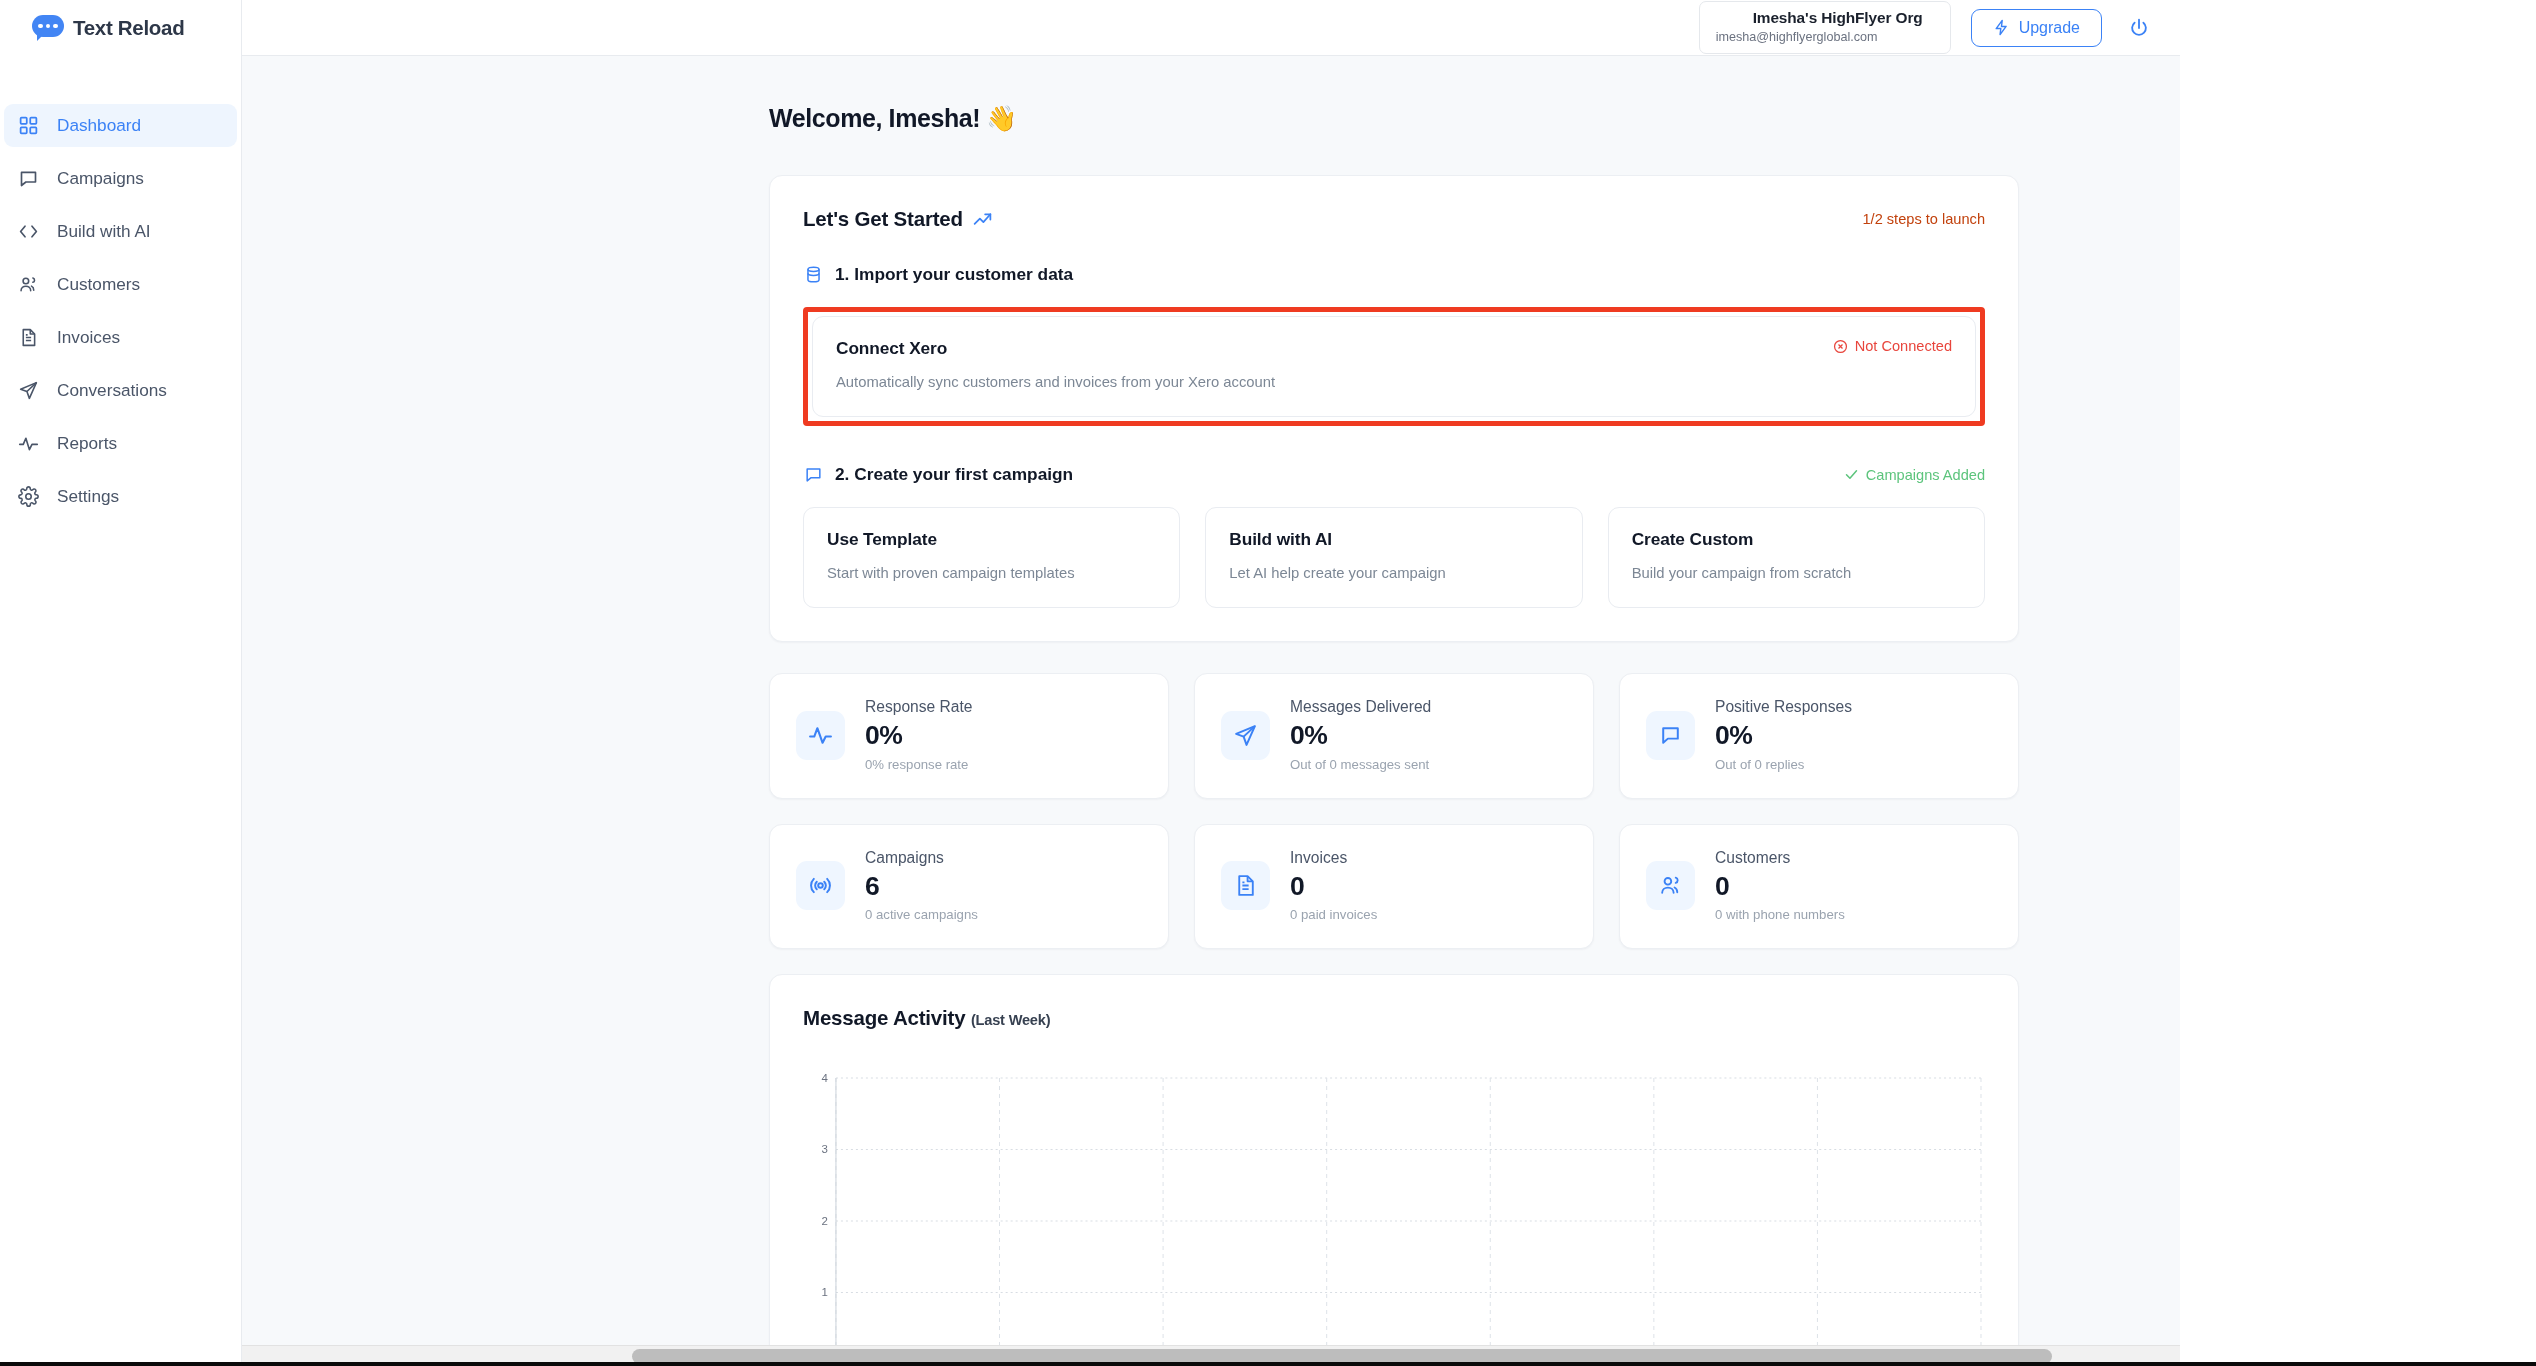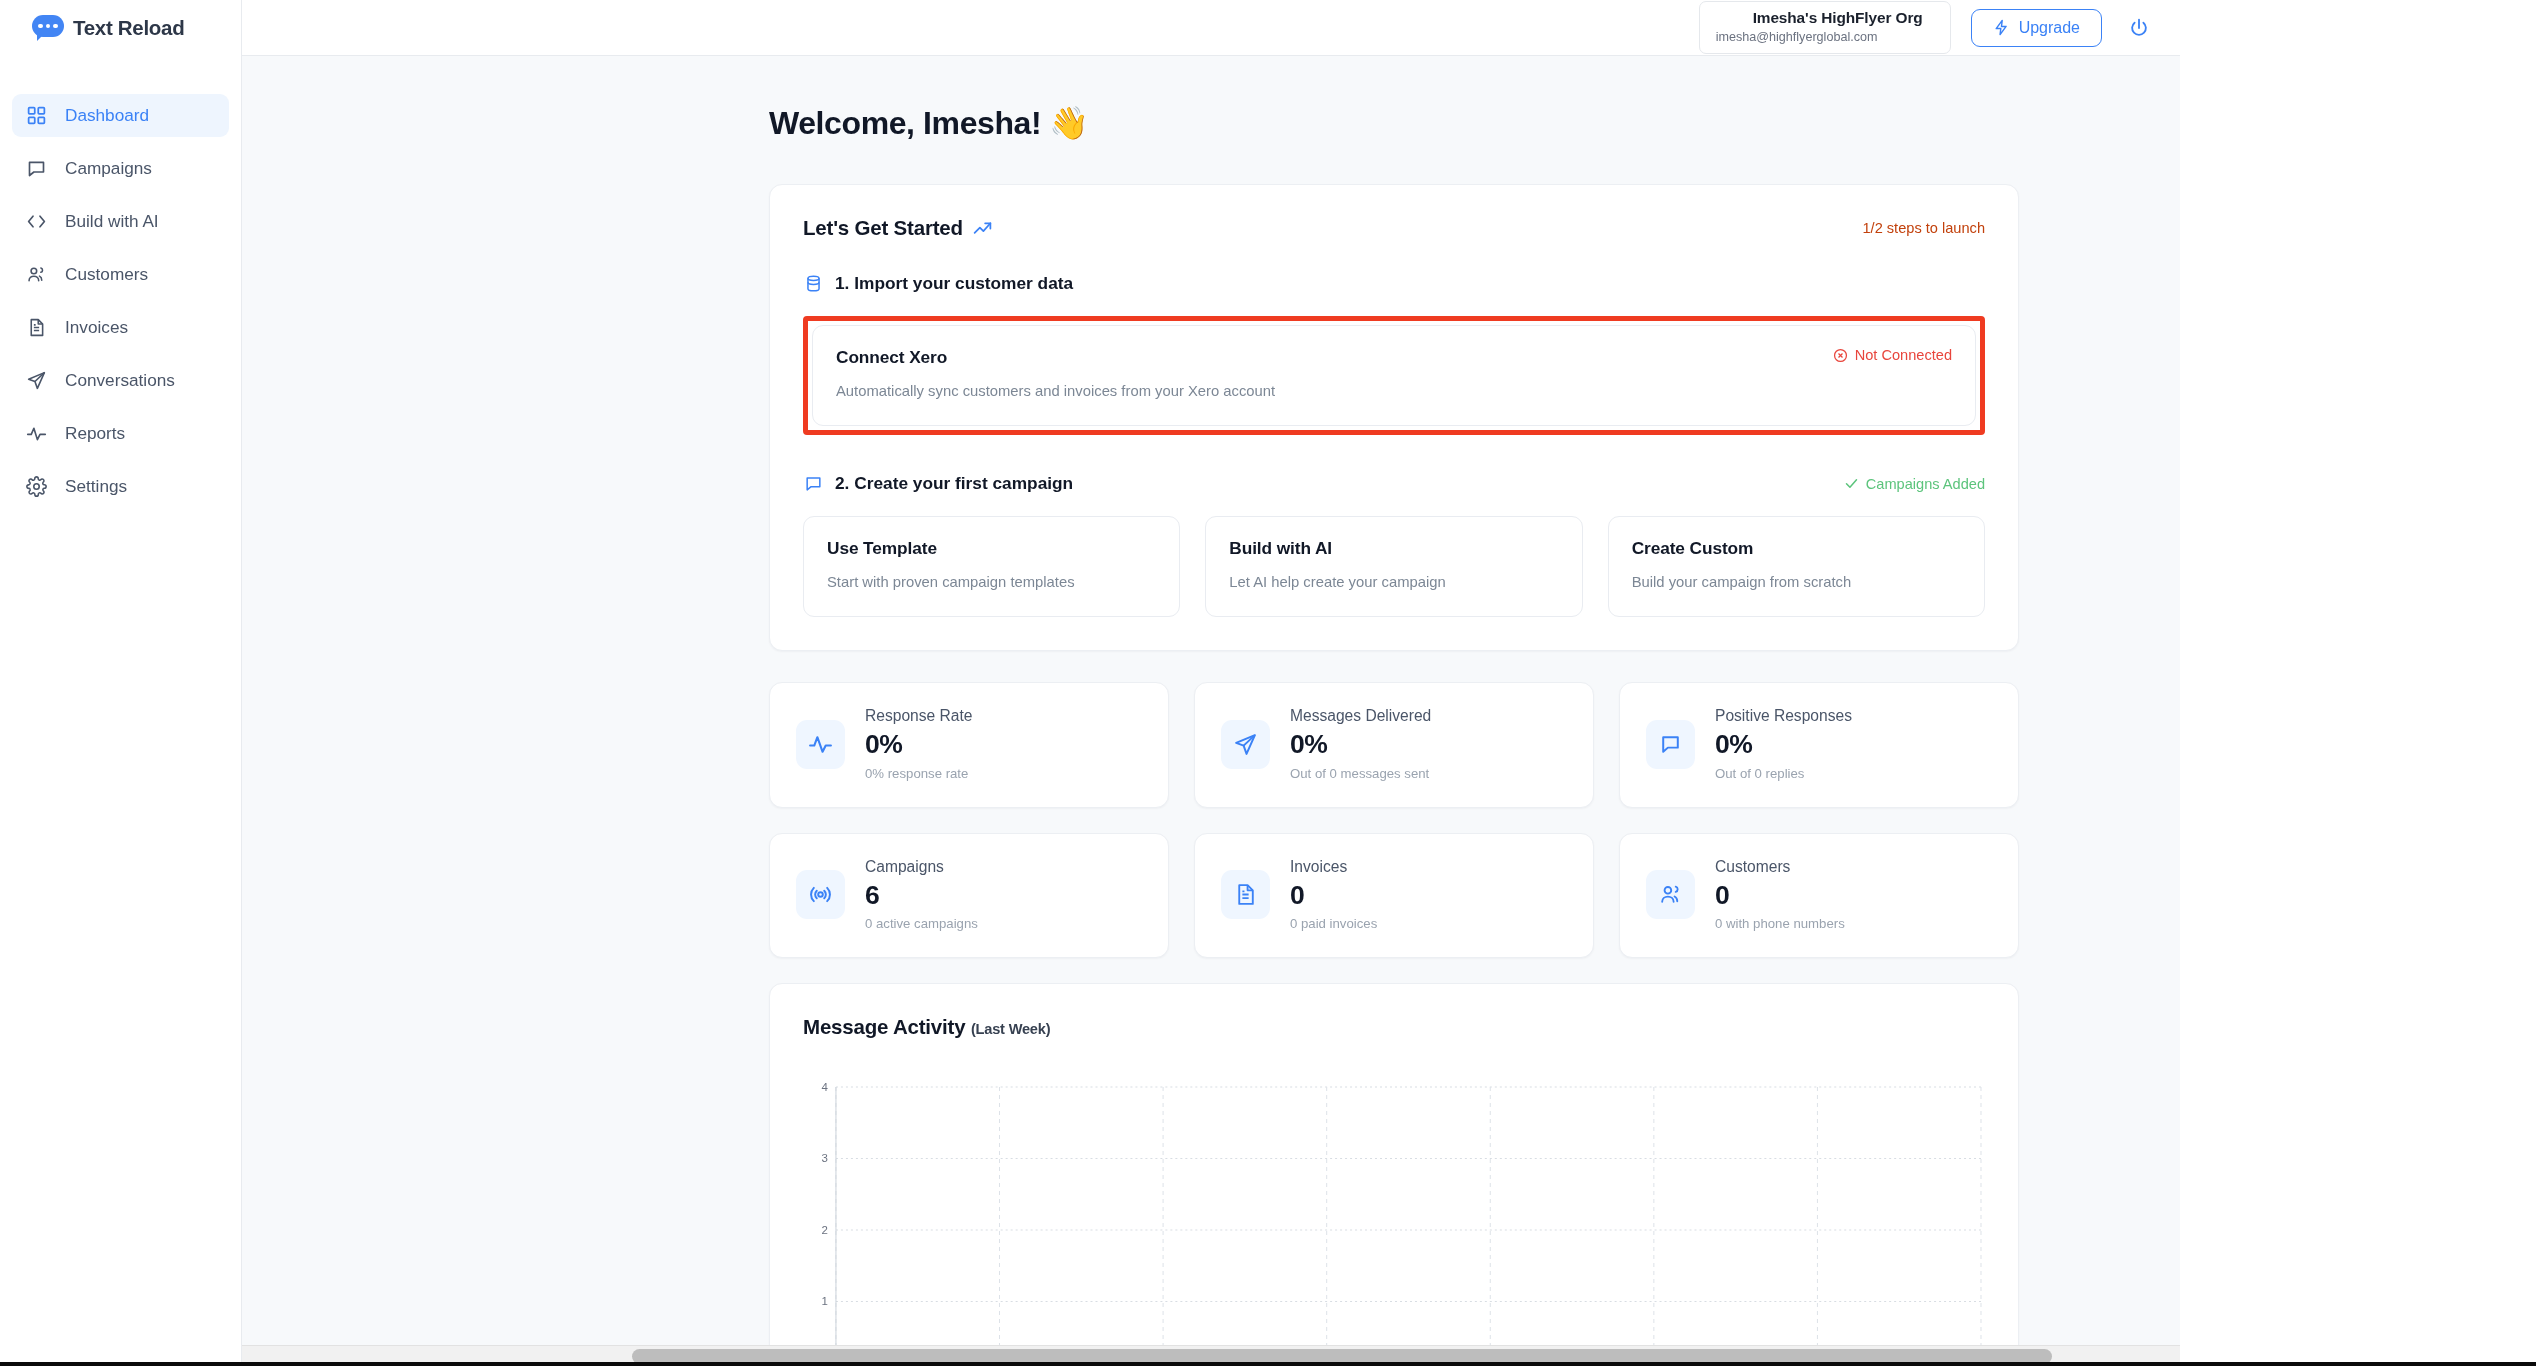--- a/index.html
+++ b/index.html
@@ -32,21 +32,21 @@
   }
   .logo-bubble .bub i { width: 4.6px; height: 4.6px; border-radius: 50%; background: #ffffff; display:block; }
   .logo-bubble .tail {
     position: absolute; left: 5px; bottom: 0px;
     width: 0; height: 0;
     border-left: 6px solid #4285f4;
     border-bottom: 6px solid transparent;
   }
   .logo-text { font-size: 20.5px; font-weight: 700; color: #2d3748; letter-spacing: -0.3px; }
 
-  .nav { margin-top: 38px; padding: 0 12px; }
+  .nav { margin-top: 48px; padding: 0 4px; }
   .nav-item {
     display: flex; align-items: center; gap: 17px;
     height: 43px; padding-left: 13px;
     border-radius: 9px; margin-bottom: 10px;
     color: #4a5568; font-size: 17.2px; cursor: pointer;
   }
   .nav-item .ic { width: 23px; height: 23px; display:flex; align-items:center; justify-content:center; flex:0 0 23px; }
   .nav-item .ic svg { width: 21px; height: 21px; display:block; }
   .nav-item.active { background: #eef5fe; color: #3b82f6; }
   .nav-item.active .ic svg { stroke: #3b82f6; }
@@ -76,21 +76,21 @@
   }
   .upgrade-btn svg { width: 17px; height: 17px; display: block; }
   .power-btn { width: 34px; height: 34px; display:flex; align-items:center; justify-content:center; cursor:pointer; }
   .power-btn svg { width: 22px; height: 22px; display:block; }
 
   .scrollarea { height: 1310px; overflow: hidden; padding: 0; position: relative; }
   .content { padding: 48px 0 0 0; width: 2536px; }
   .inner { margin-left: 527px; width: 1250px; }
 
   .welcome {
-    font-size: 32px; font-weight: 700; color: #111827;
+    font-size: 25px; font-weight: 700; color: #111827;
     letter-spacing: -0.4px; margin-bottom: 42px;
   }
 
   .panel {
     background: #ffffff; border: 1px solid #eceff3; border-radius: 13px;
     box-shadow: 0 1px 2px rgba(16,24,40,0.04);
     padding: 31px 33px 33px 33px; margin-bottom: 31px;
   }
   .panel-head { display: flex; align-items: center; justify-content: space-between; margin-bottom: 33px; }
   .panel-title { font-size: 20.5px; font-weight: 700; color: #111827; display:flex; align-items:center; gap:9px; letter-spacing:-0.2px;}

